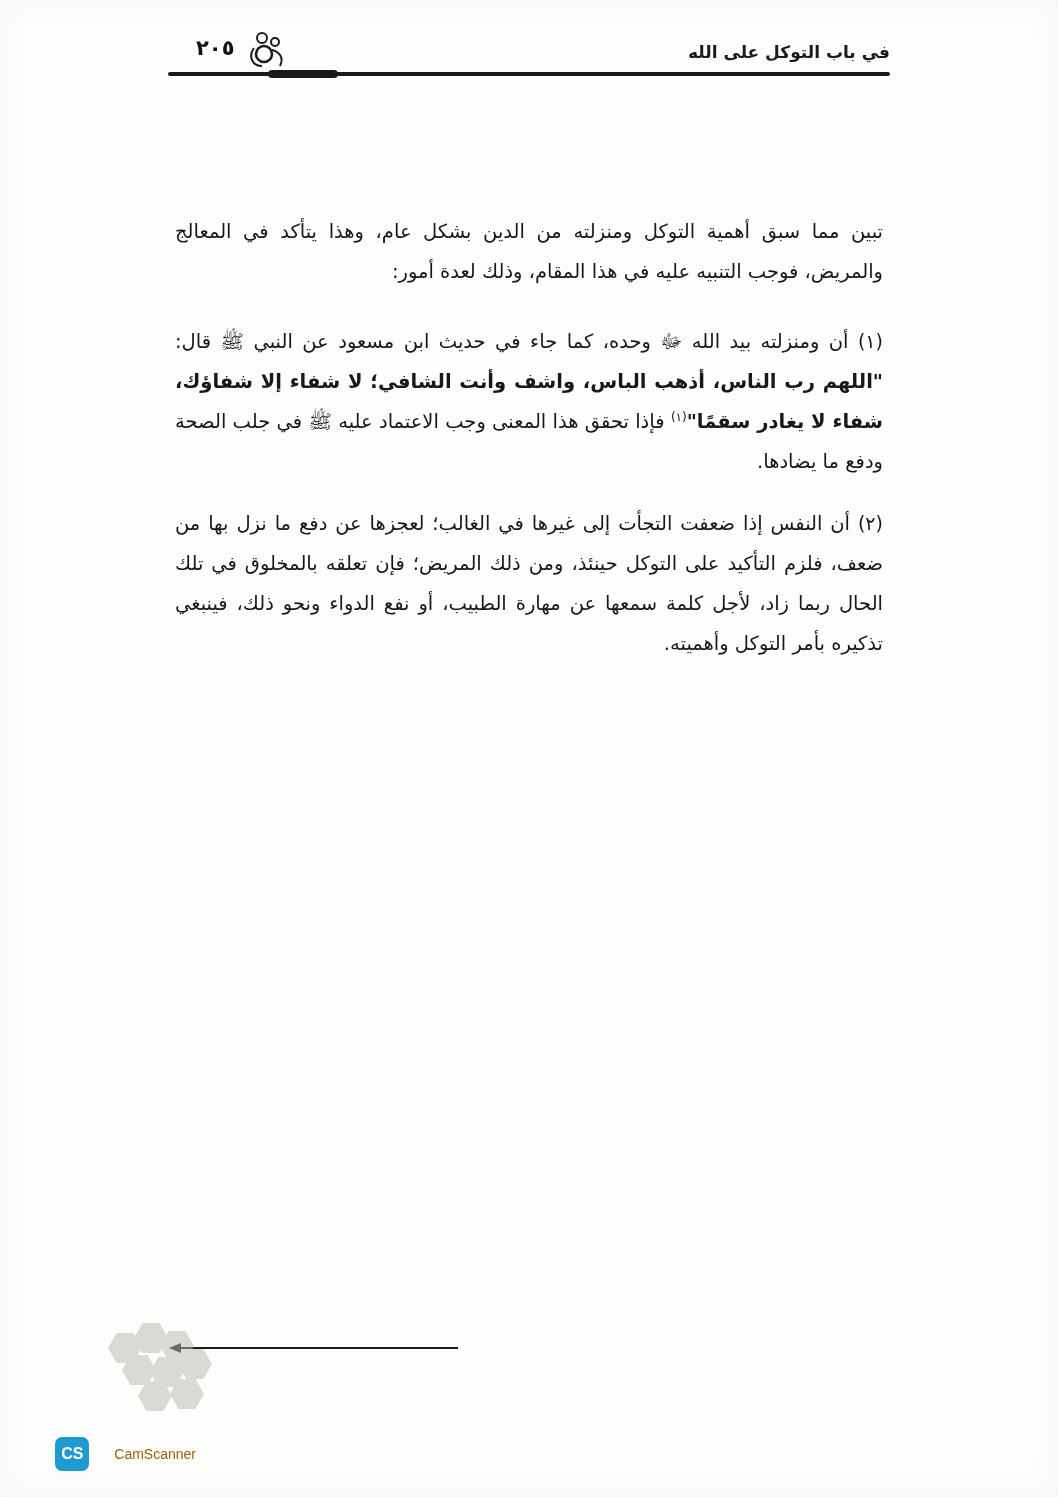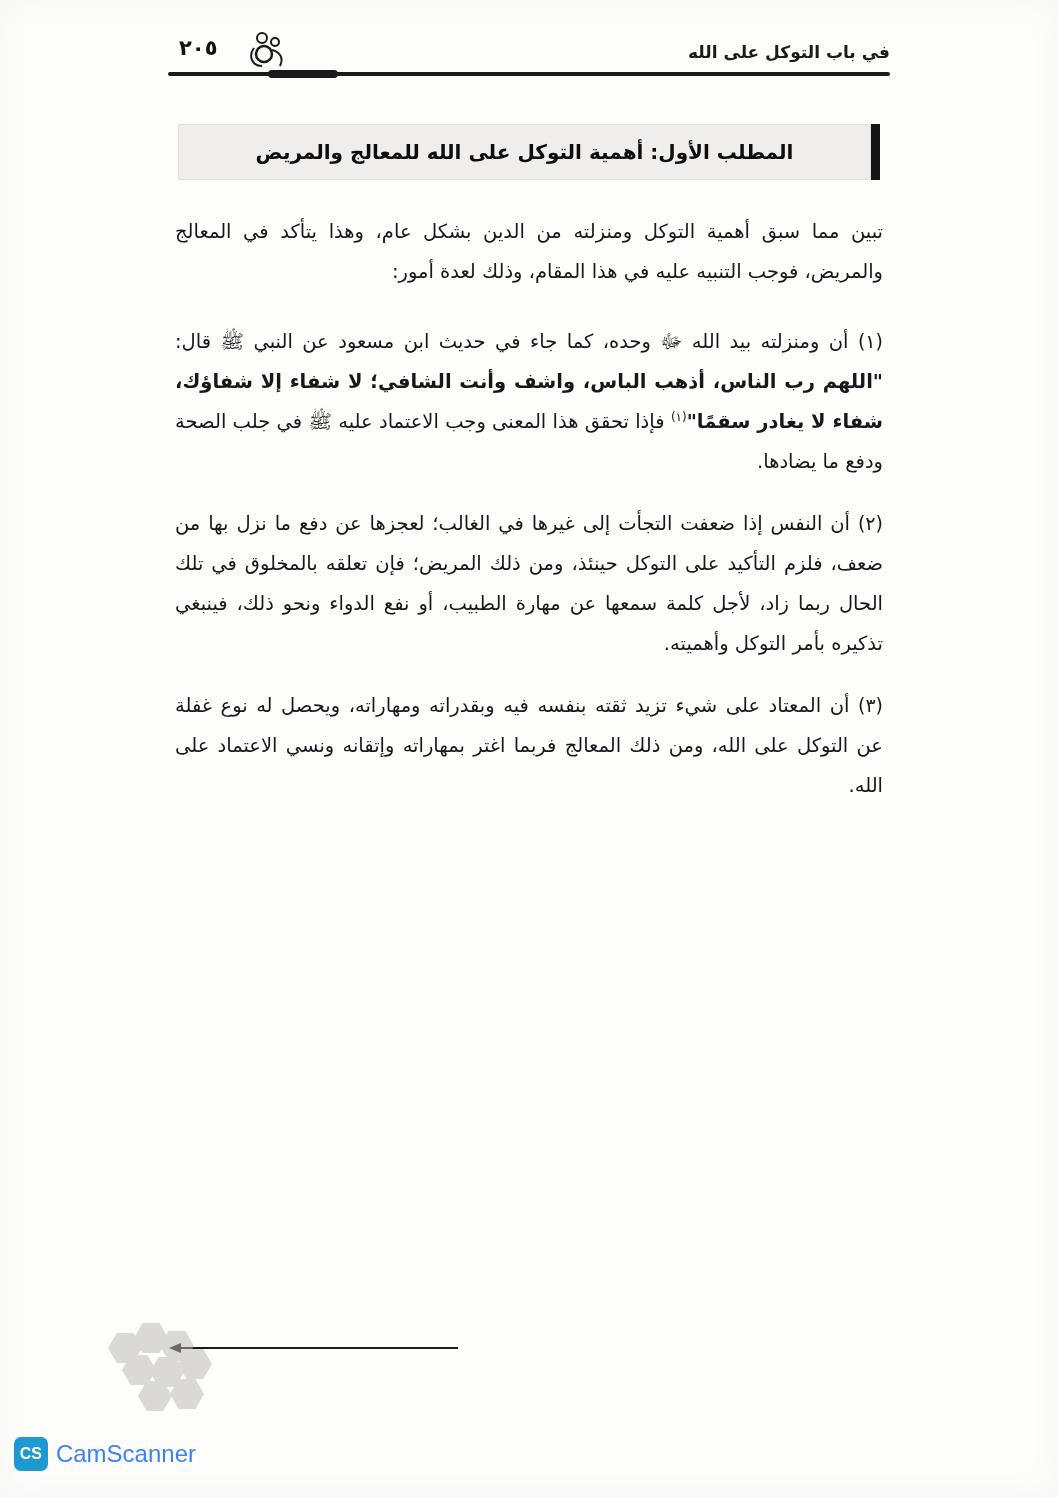--- a/index.html
+++ b/index.html
@@ -44,21 +44,21 @@
   .header-pagebox {
     position: absolute;
     top: 0;
     left: 0;
     width: 148px;
     height: 50px;
   }
   .header-pagenum {
     position: absolute;
     top: 10px;
-    left: 11px;
+    left: 28px;
     font-size: 21px;
     font-weight: bold;
     color: #111;
   }
   .header-ornament {
     position: absolute;
     top: 4px;
     left: 78px;
     width: 46px;
     height: 42px;
@@ -190,40 +190,40 @@
     clip-path: polygon(25% 0%, 75% 0%, 100% 50%, 75% 100%, 25% 100%, 0% 50%);
   }
 
   
   .camscanner {
     position: absolute;
     right: 862px;
     bottom: 26px;
     display: flex;
     align-items: center;
-    gap: 8px;
+    gap: 25px;
     direction: ltr;
   }
   .cs-badge {
     width: 34px;
     height: 34px;
     border-radius: 7px;
     background: #1d9bd1;
     color: #fff;
     font-size: 16px;
     font-weight: bold;
     display: flex;
     align-items: center;
     justify-content: center;
     font-family: "Liberation Sans", sans-serif;
   }
   .cs-text {
     font-family: "Liberation Sans", sans-serif;
-    font-size: 24px;
-    color: #3b82f6;
+    font-size: 14px;
+    color: #a16207;
   }
 
   
   .scan-edge {
     position: absolute;
     inset: 0;
     pointer-events: none;
     box-shadow: inset 0 0 36px rgba(0,0,0,0.035);
   }
 </style>
@@ -244,44 +244,37 @@
           <circle cx="18" cy="24" r="8" fill="none" stroke="#1a1a1a" stroke-width="2.5"></circle>
           <path d="M26 20 C34 22, 38 28, 34 36" fill="none" stroke="#1a1a1a" stroke-width="2"></path>
           <path d="M8 18 C2 26, 6 36, 16 36" fill="none" stroke="#1a1a1a" stroke-width="2"></path>
         </svg>
       </div>
     </div>
 
     <div class="header-rule"></div>
   </div>
 
-  <div class="section-bar">
-    <div class="section-bar-title">المطلب الأول: أهمية التوكل على الله للمعالج والمريض</div>
-  </div>
 
   <div class="content">
 
     <p class="para intro">تبين مما سبق أهمية التوكل ومنزلته من الدين بشكل عام، وهذا يتأكد في المعالج والمريض، فوجب التنبيه عليه في هذا المقام، وذلك لعدة أمور:</p>
 
     <p class="para item">
       <span class="num">(١)</span>
       <span>أن ومنزلته بيد الله ﷻ وحده، كما جاء في حديث ابن مسعود عن النبي ﷺ قال:</span>
       <span class="bold">"اللهم رب الناس، أذهب الباس، واشف وأنت الشافي؛ لا شفاء إلا شفاؤك، شفاء لا يغادر سقمًا"</span><span class="sup">(١)</span>
       <span>فإذا تحقق هذا المعنى وجب الاعتماد عليه ﷺ في جلب الصحة ودفع ما يضادها.</span>
     </p>
 
     <p class="para item">
       <span class="num">(٢)</span>
       <span>أن النفس إذا ضعفت التجأت إلى غيرها في الغالب؛ لعجزها عن دفع ما نزل بها من ضعف، فلزم التأكيد على التوكل حينئذ، ومن ذلك المريض؛ فإن تعلقه بالمخلوق في تلك الحال ربما زاد، لأجل كلمة سمعها عن مهارة الطبيب، أو نفع الدواء ونحو ذلك، فينبغي تذكيره بأمر التوكل وأهميته.</span>
     </p>
 
-    <p class="para item">
-      <span class="num">(٣)</span>
-      <span>أن المعتاد على شيء تزيد ثقته بنفسه فيه وبقدراته ومهاراته، ويحصل له نوع غفلة عن التوكل على الله، ومن ذلك المعالج فربما اغتر بمهاراته وإتقانه ونسي الاعتماد على الله.</span>
-    </p>
 
 
 
   </div>
 
   <div class="footnote-sep"></div>
 
   <div class="hexes">
     <div class="hex" style="left:0px; top:10px;"></div>
     <div class="hex" style="left:26px; top:0px;"></div>

